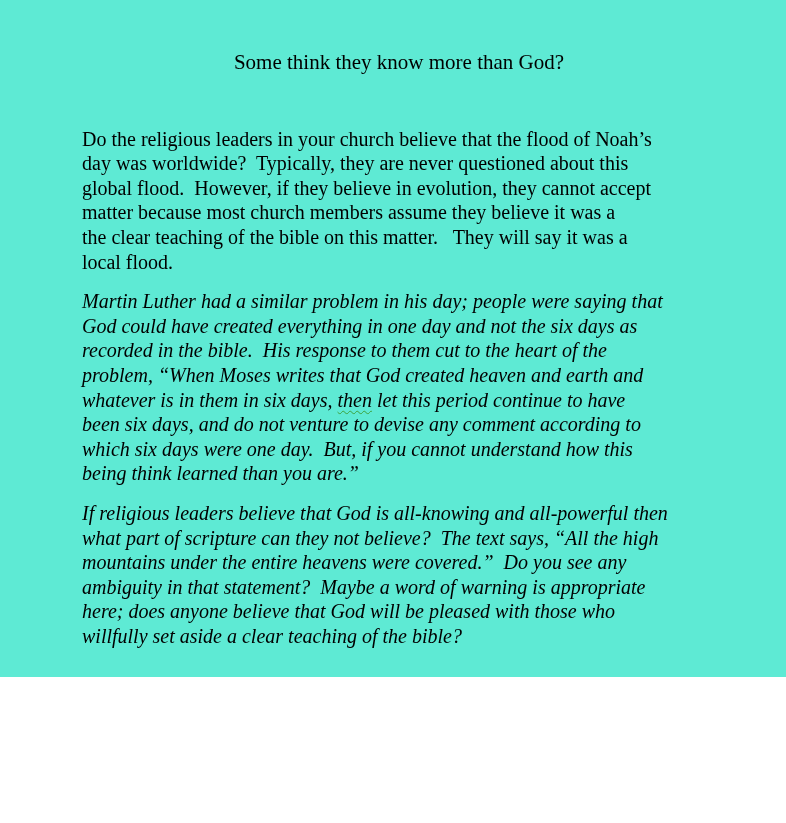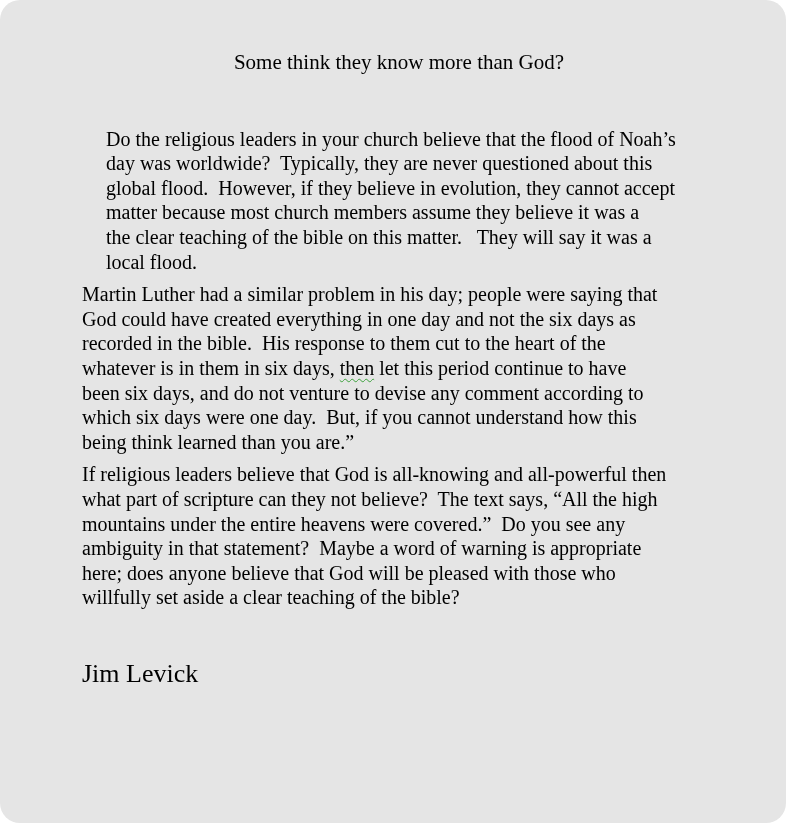--- a/index.html
+++ b/index.html
@@ -3,38 +3,37 @@
 <meta charset="utf-8">
 <style>
   html, body {
     margin: 0;
     padding: 0;
     background: #ffffff;
   }
   .page {
     position: relative;
     width: 786px;
-    height: 823px;
-    background: #e5e5e5;
+    height: 677px;
+    background: #5eead4;
     color: #000000;
     font-family: "Liberation Serif", "DejaVu Serif", serif;
     overflow: hidden;
     box-sizing: border-box;
     padding: 50px 70px 0 82px;
-    border-radius: 20px;
   }
   .doc-title {
     font-size: 21px;
     line-height: 24.6px;
     text-align: center;
     white-space: pre;
   }
   .para { margin: 0; }
-  .para-first { margin-top: 52px; margin-left: 24px; }
-  .para-gap { margin-top: 8px; }
+  .para-first { margin-top: 52px; }
+  .para-gap { margin-top: 15px; font-style: italic; }
   .line {
     font-size: 20px;
     line-height: 24.6px;
     white-space: pre;
   }
   .line span { white-space: pre; text-align: right; }
   .squiggle {
     text-decoration-line: underline;
     text-decoration-style: wavy;
     text-decoration-thickness: 1px;
@@ -61,20 +60,21 @@
     <div class="line">global flood.  However, if they believe in evolution, they cannot accept</div>
     <div class="line">matter because most church members assume they believe it was a</div>
     <div class="line">the clear teaching of the bible on this matter.   They will say it was a</div>
     <div class="line">local flood.</div>
   </div>
 
   <div class="para para-gap">
     <div class="line">Martin Luther had a similar problem in his day; people were saying that</div>
     <div class="line">God could have created everything in one day and not the six days as</div>
     <div class="line">recorded in the bible.  His response to them cut to the heart of the</div>
+    <div class="line">problem, “When Moses writes that God created heaven and earth and</div>
     <div class="line"><span>whatever is in them in six days, </span><span class="squiggle" style="text-decoration-color: rgb(61, 162, 61);">then</span><span> let this period continue to have</span></div>
     <div class="line">been six days, and do not venture to devise any comment according to</div>
     <div class="line">which six days were one day.  But, if you cannot understand how this</div>
     <div class="line">being think learned than you are.”</div>
   </div>
 
   <div class="para para-gap">
     <div class="line">If religious leaders believe that God is all-knowing and all-powerful then</div>
     <div class="line">what part of scripture can they not believe?  The text says, “All the high</div>
     <div class="line">mountains under the entire heavens were covered.”  Do you see any</div>

